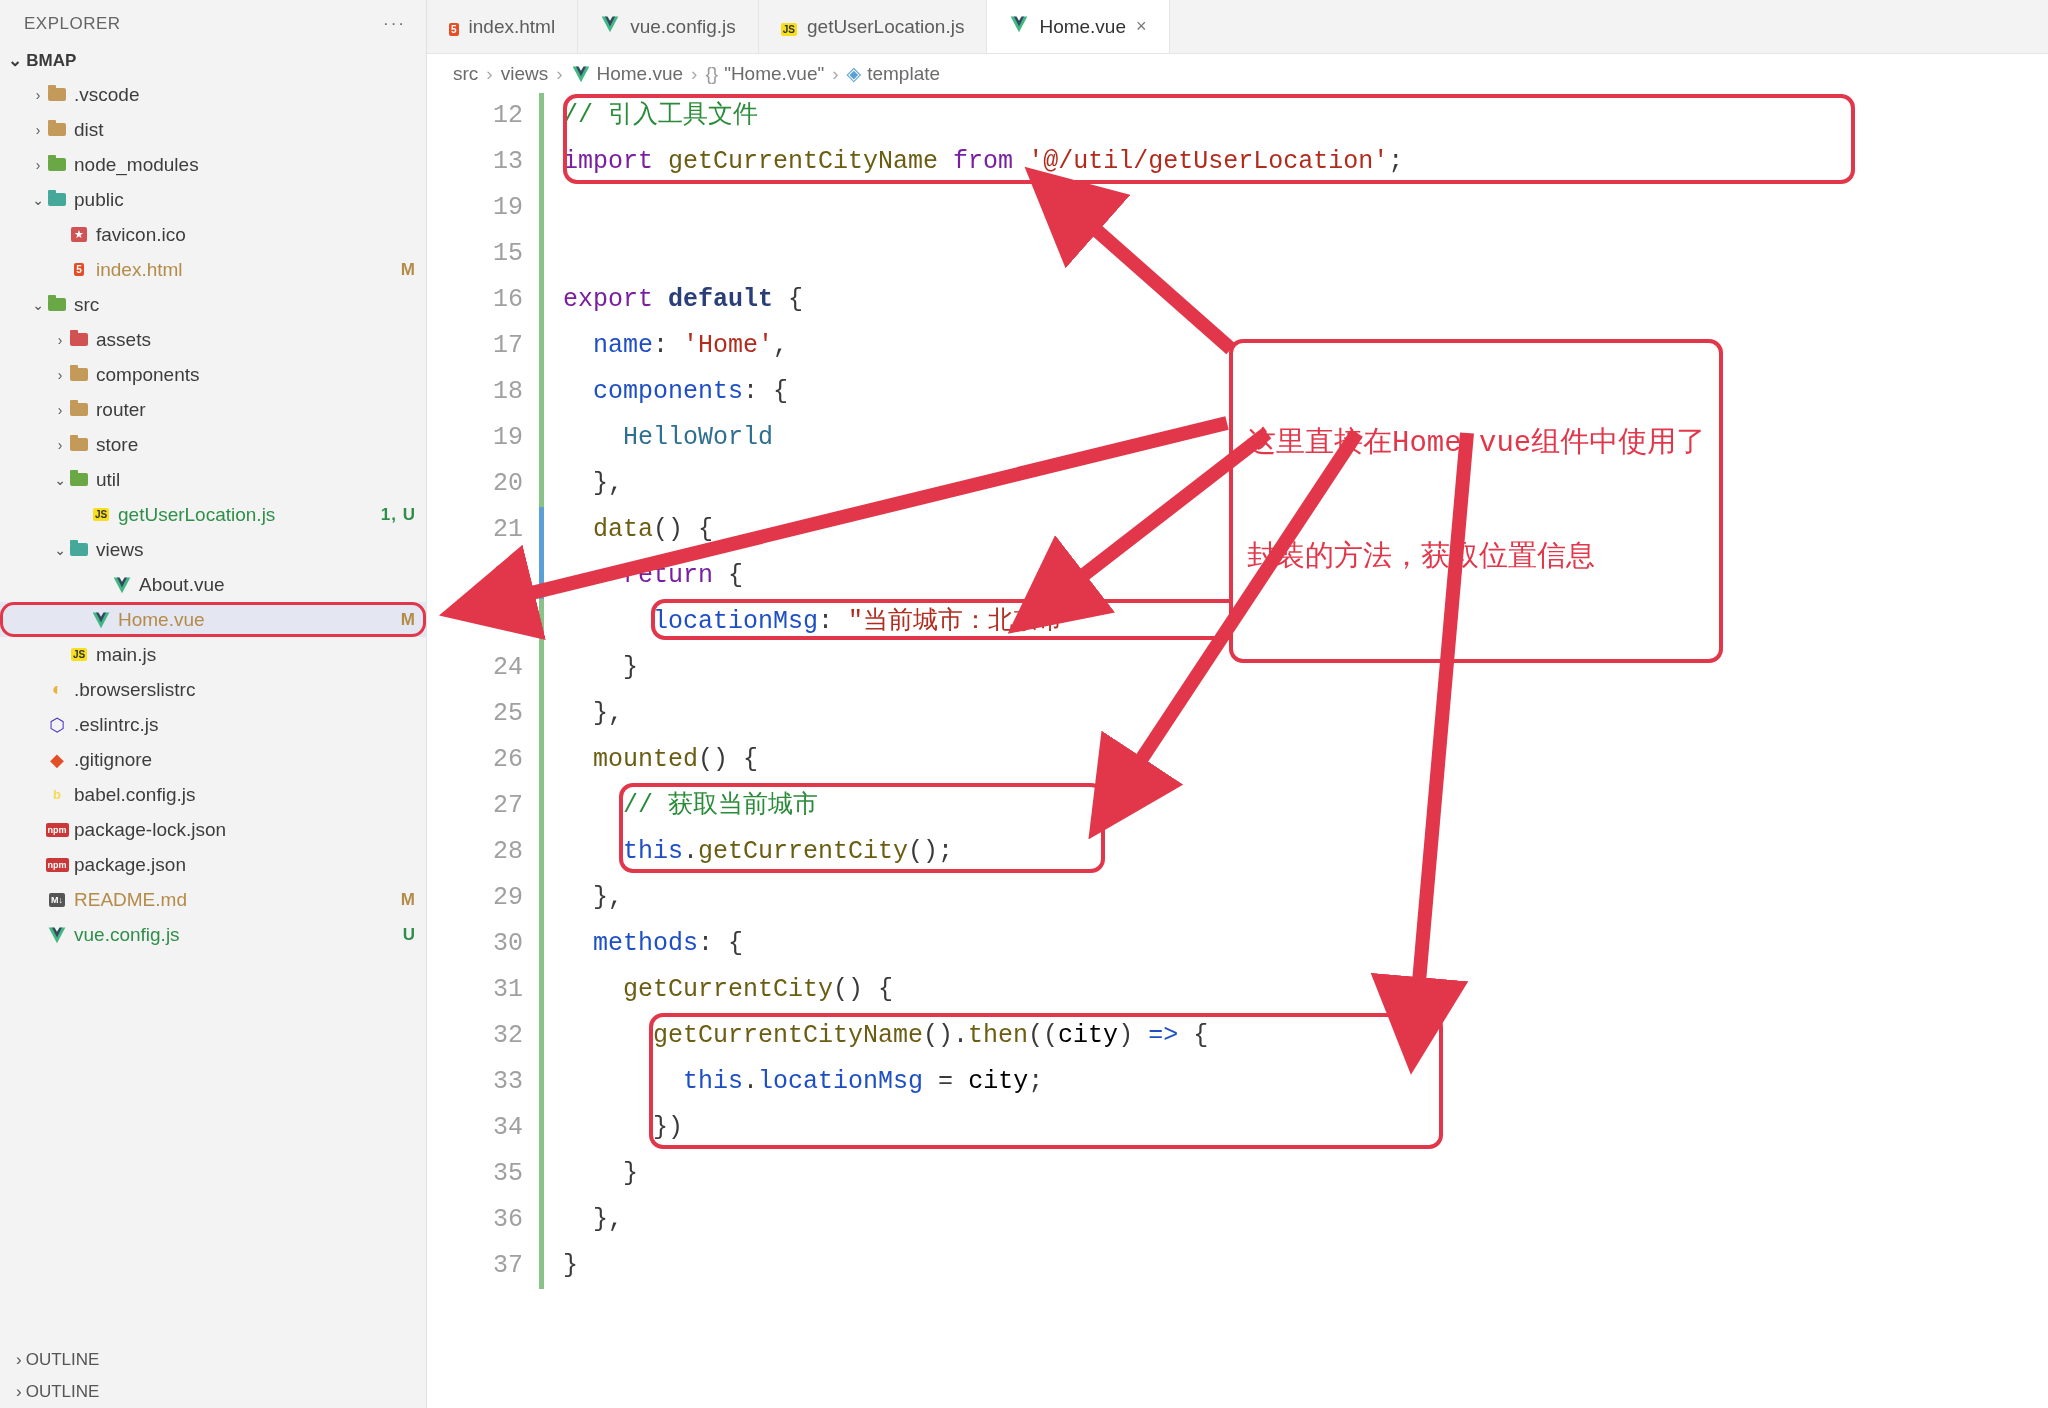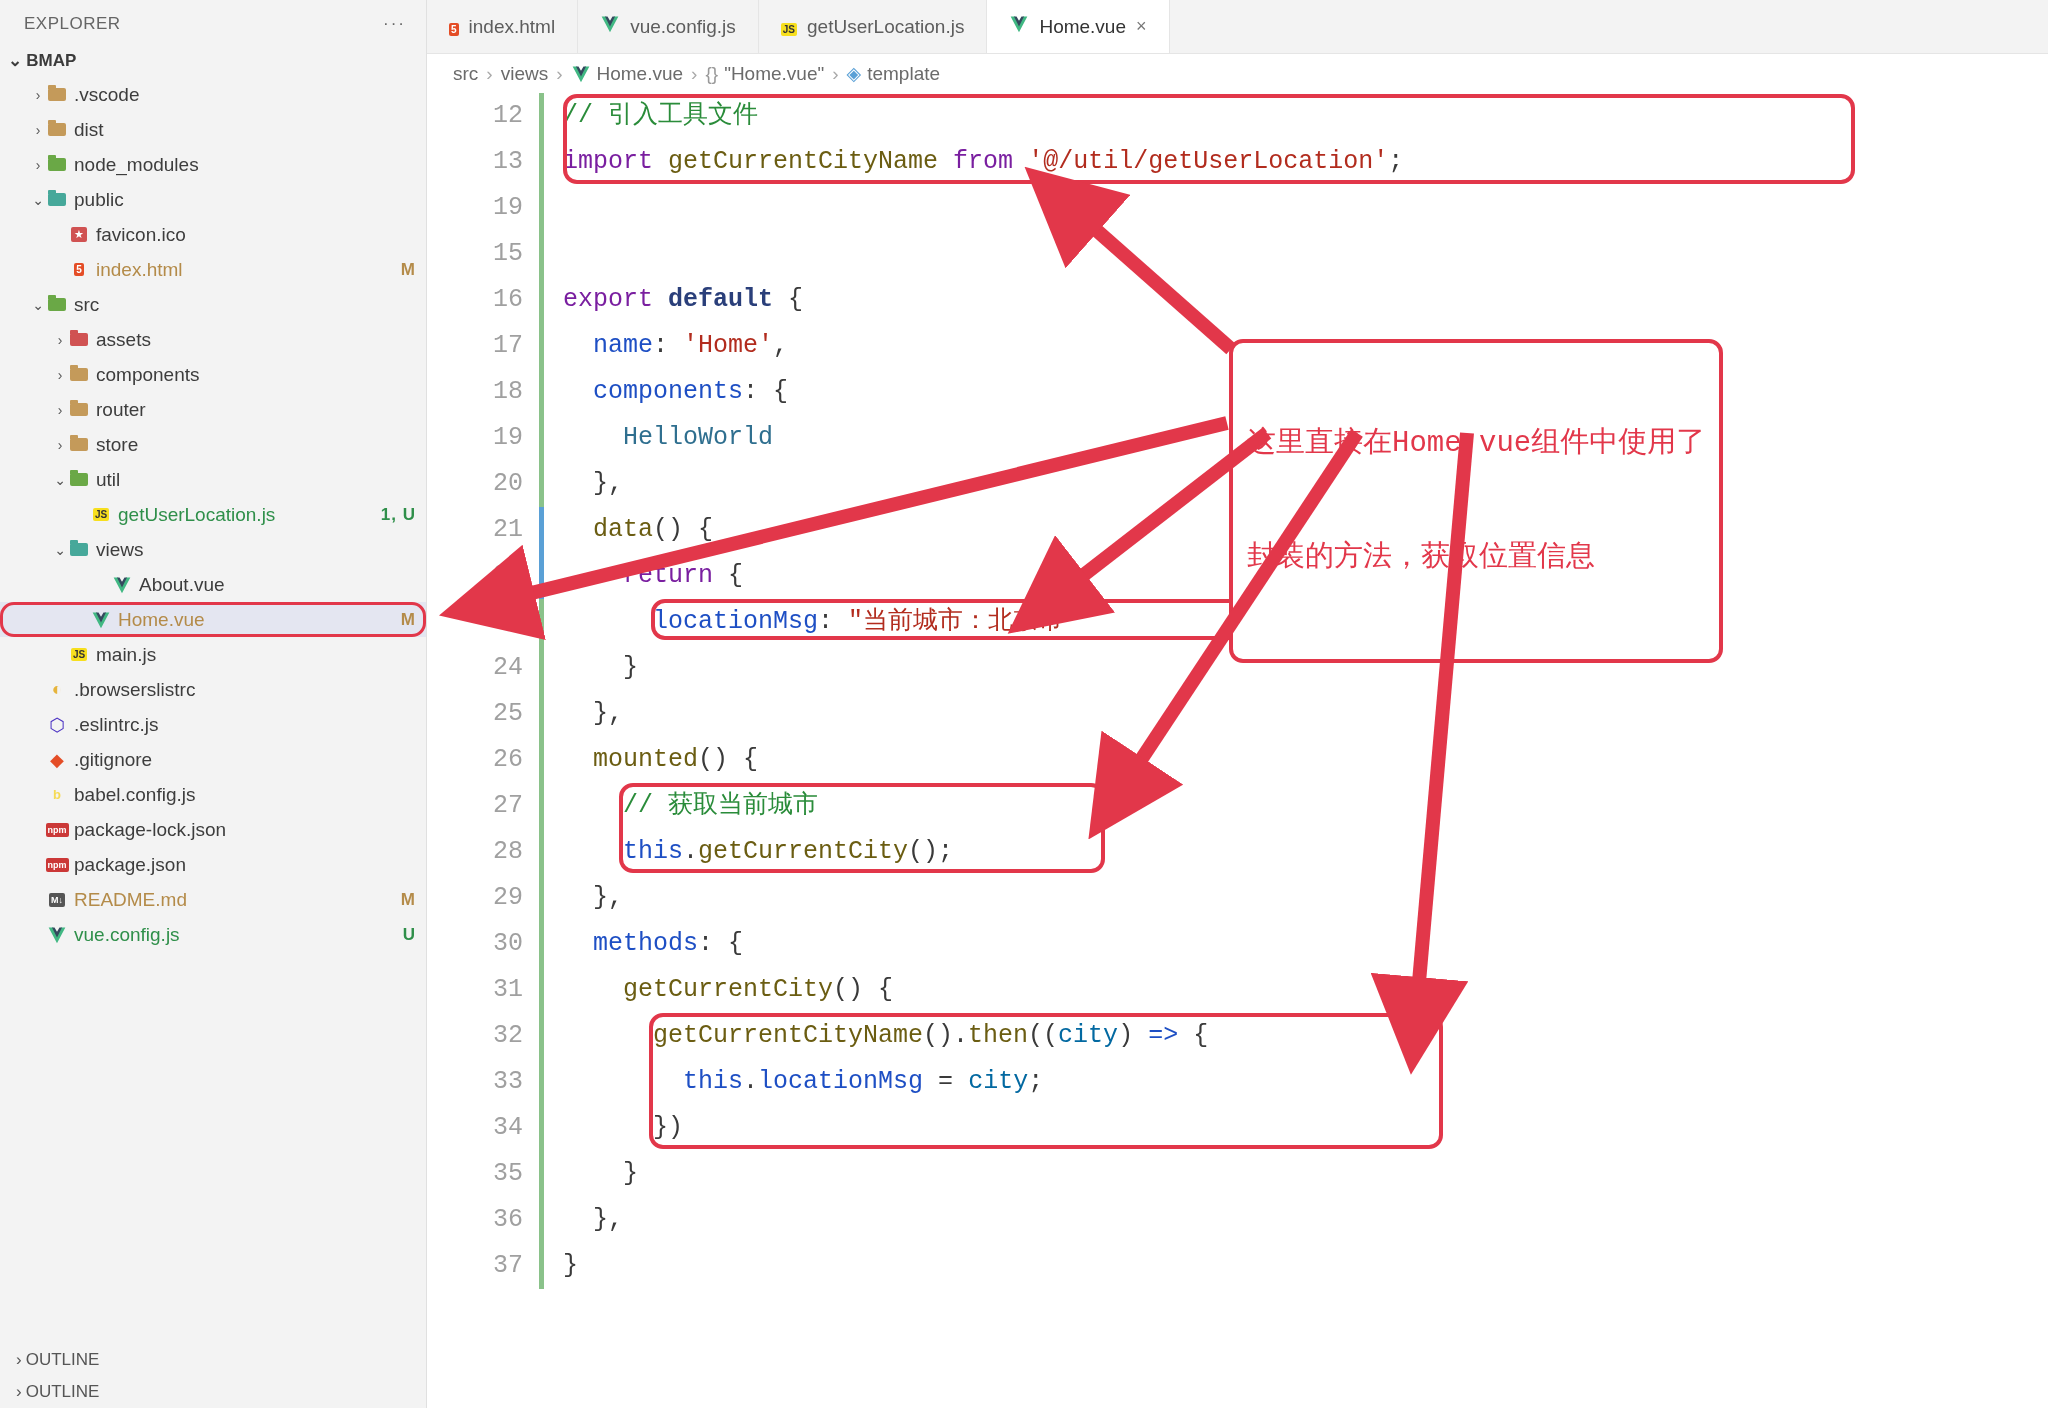--- a/index.html
+++ b/index.html
@@ -33,21 +33,21 @@
 .gutter { position: absolute; left: 0; top: 0; width: 110px; text-align: right; color: #a0a0a0; padding-right: 14px; }
 .gutter div { height: 46px; }
 .gutbar { position: absolute; left: 112px; top: 0; width: 5px; height: 1196px; background: #8ac28a; }
 .gutbar2 { position: absolute; left: 112px; top: 414px; width: 5px; height: 92px; background: #5aa0d6; }
 .code { position: absolute; left: 136px; top: 0; right: 0; }
 .code-line { height: 46px; }
 .c-comment { color: #2a8c3a; }
 .c-kw { color: #7a1fa0; }
 .c-kw2 { color: #1e4fc4; }
 .c-fn { color: #6b5d12; }
-.c-name { color: #0369a1; }
+.c-name { color: #000000; }
 .c-str { color: #b22c1e; text-align: right; }
 .c-punc { color: #3a3a3a; }
 .c-prop { color: #1e4fc4; }
 .c-this { color: #1e4fc4; }
 .c-var { color: #2f6f8f; }
 .c-default { color: #2a3f7a; font-weight: 700; text-align: center;}
 
 .overlay { position: absolute; left: 0; top: 0; right: 0; bottom: 0; pointer-events: none; z-index: 5; }
 .box { position: absolute; border: 4px solid #e2374a; border-radius: 14px; }
 .callout { position: absolute; border: 4px solid #e2374a; border-radius: 14px; background: #fff; color: #e2374a; font-size: 29px; padding: 6px 14px; line-height: 38px; }

